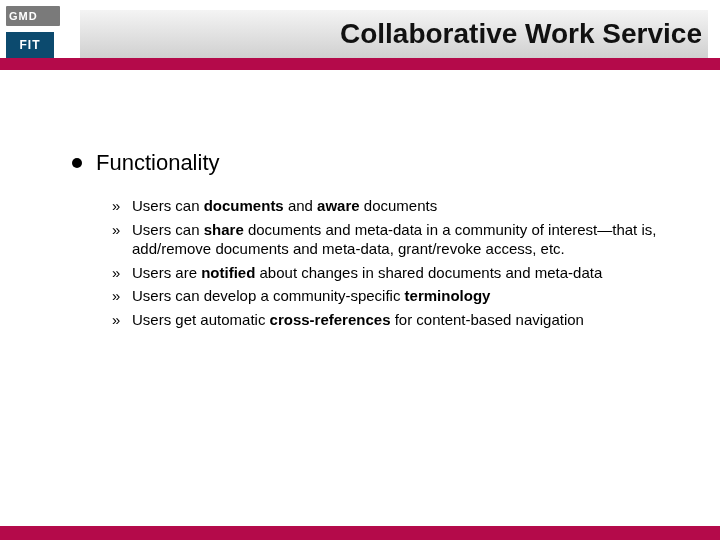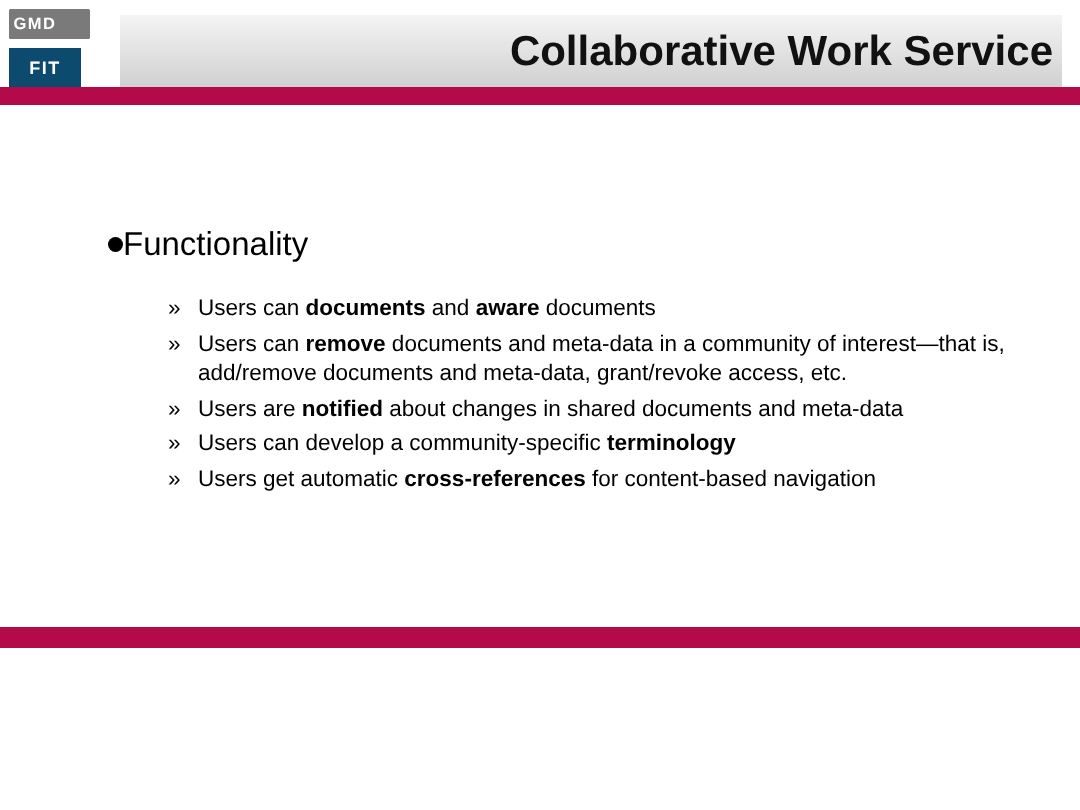--- a/index.html
+++ b/index.html
@@ -1,33 +1,33 @@
 <!DOCTYPE html>
 <html><head>
 <meta charset="utf-8">
 <style>
   * { margin: 0; padding: 0; box-sizing: border-box; }
   html, body { width: 720px; height: 540px; font-family: Arial, Helvetica, sans-serif; background: #fff; overflow: hidden; }
 
-  .slide { position: relative; width: 720px; height: 432px; }
+  .slide { position: relative; width: 720px; height: 540px; }
 
   
   .logo { position: absolute; top: 6px; left: 6px; width: 72px; height: 52px; }
   .logo-gmd { width: 54px; height: 20px; background: #7a7a7a; color: #fff; font: bold 11px/20px Arial; letter-spacing: 1px; padding-left: 3px; border-radius: 1px; }
   .logo-fit { margin-top: 6px; width: 48px; height: 26px; background: #0c4a6e; color: #fff; font: bold 12px/26px Arial; text-align: center; letter-spacing: 1px; }
 
   
   .titleband { position: absolute; top: 10px; left: 80px; right: 12px; height: 48px;
     background: linear-gradient(#f4f4f4 0%, #d0d0d0 100%); display:flex; align-items:center; justify-content:flex-end; padding-right:6px; }
   .titleband .title { font: bold 28px Arial; color: #111; }
   .accentbar { position: absolute; top: 58px; left: 0; right: 0; height: 12px; background: #b40a4a; }
 
   
   .body { position: absolute; top: 150px; left: 72px; right: 40px; color: #000; }
-  .h1row { display: flex; align-items: center; margin-bottom: 20px; }
+  .h1row { display: flex; align-items: center; gap: 14px; margin-bottom: 20px; }
   .dot { width: 10px; height: 10px; background: #000; border-radius: 50%; flex: 0 0 auto; }
   .h1 { font: 400 22px Arial; }
 
   ul.sublist { list-style: none; margin-left: 40px; }
   ul.sublist > li { position: relative; font: 400 15px/1.3 Arial; margin-bottom: 4px; padding-left: 20px; }
   ul.sublist > li::before { content: "»"; position: absolute; left: 0; top: 0; }
 
   
   .footer { position: absolute; left: 0; right: 0; bottom: 0; height: 14px; background: #b40a4a; }
 
@@ -48,21 +48,21 @@
   </div>
   <div class="accentbar"></div>
 
   <div class="body">
     <div class="h1row">
       <span class="dot"></span>
       <span class="h1">Functionality</span>
     </div>
     <ul class="sublist">
         <li>Users can <b>documents</b> and <b>aware</b> documents</li>
-        <li>Users can <b>remove</b> documents and meta-data in a community of interest—that is, add/remove documents and meta-data, grant/revoke access, etc.</li>
+        <li>Users can <b>share</b> documents and meta-data in a community of interest—that is, add/remove documents and meta-data, grant/revoke access, etc.</li>
         <li>Users are <b>notified</b> about changes in shared documents and meta-data</li>
         <li>Users can develop a community-specific <b>terminology</b></li>
         <li>Users get automatic <b>cross-references</b> for content-based navigation</li>
       </ul>
   </div>
 
   <div class="footer"></div>
 </div>
 
 </body></html>

